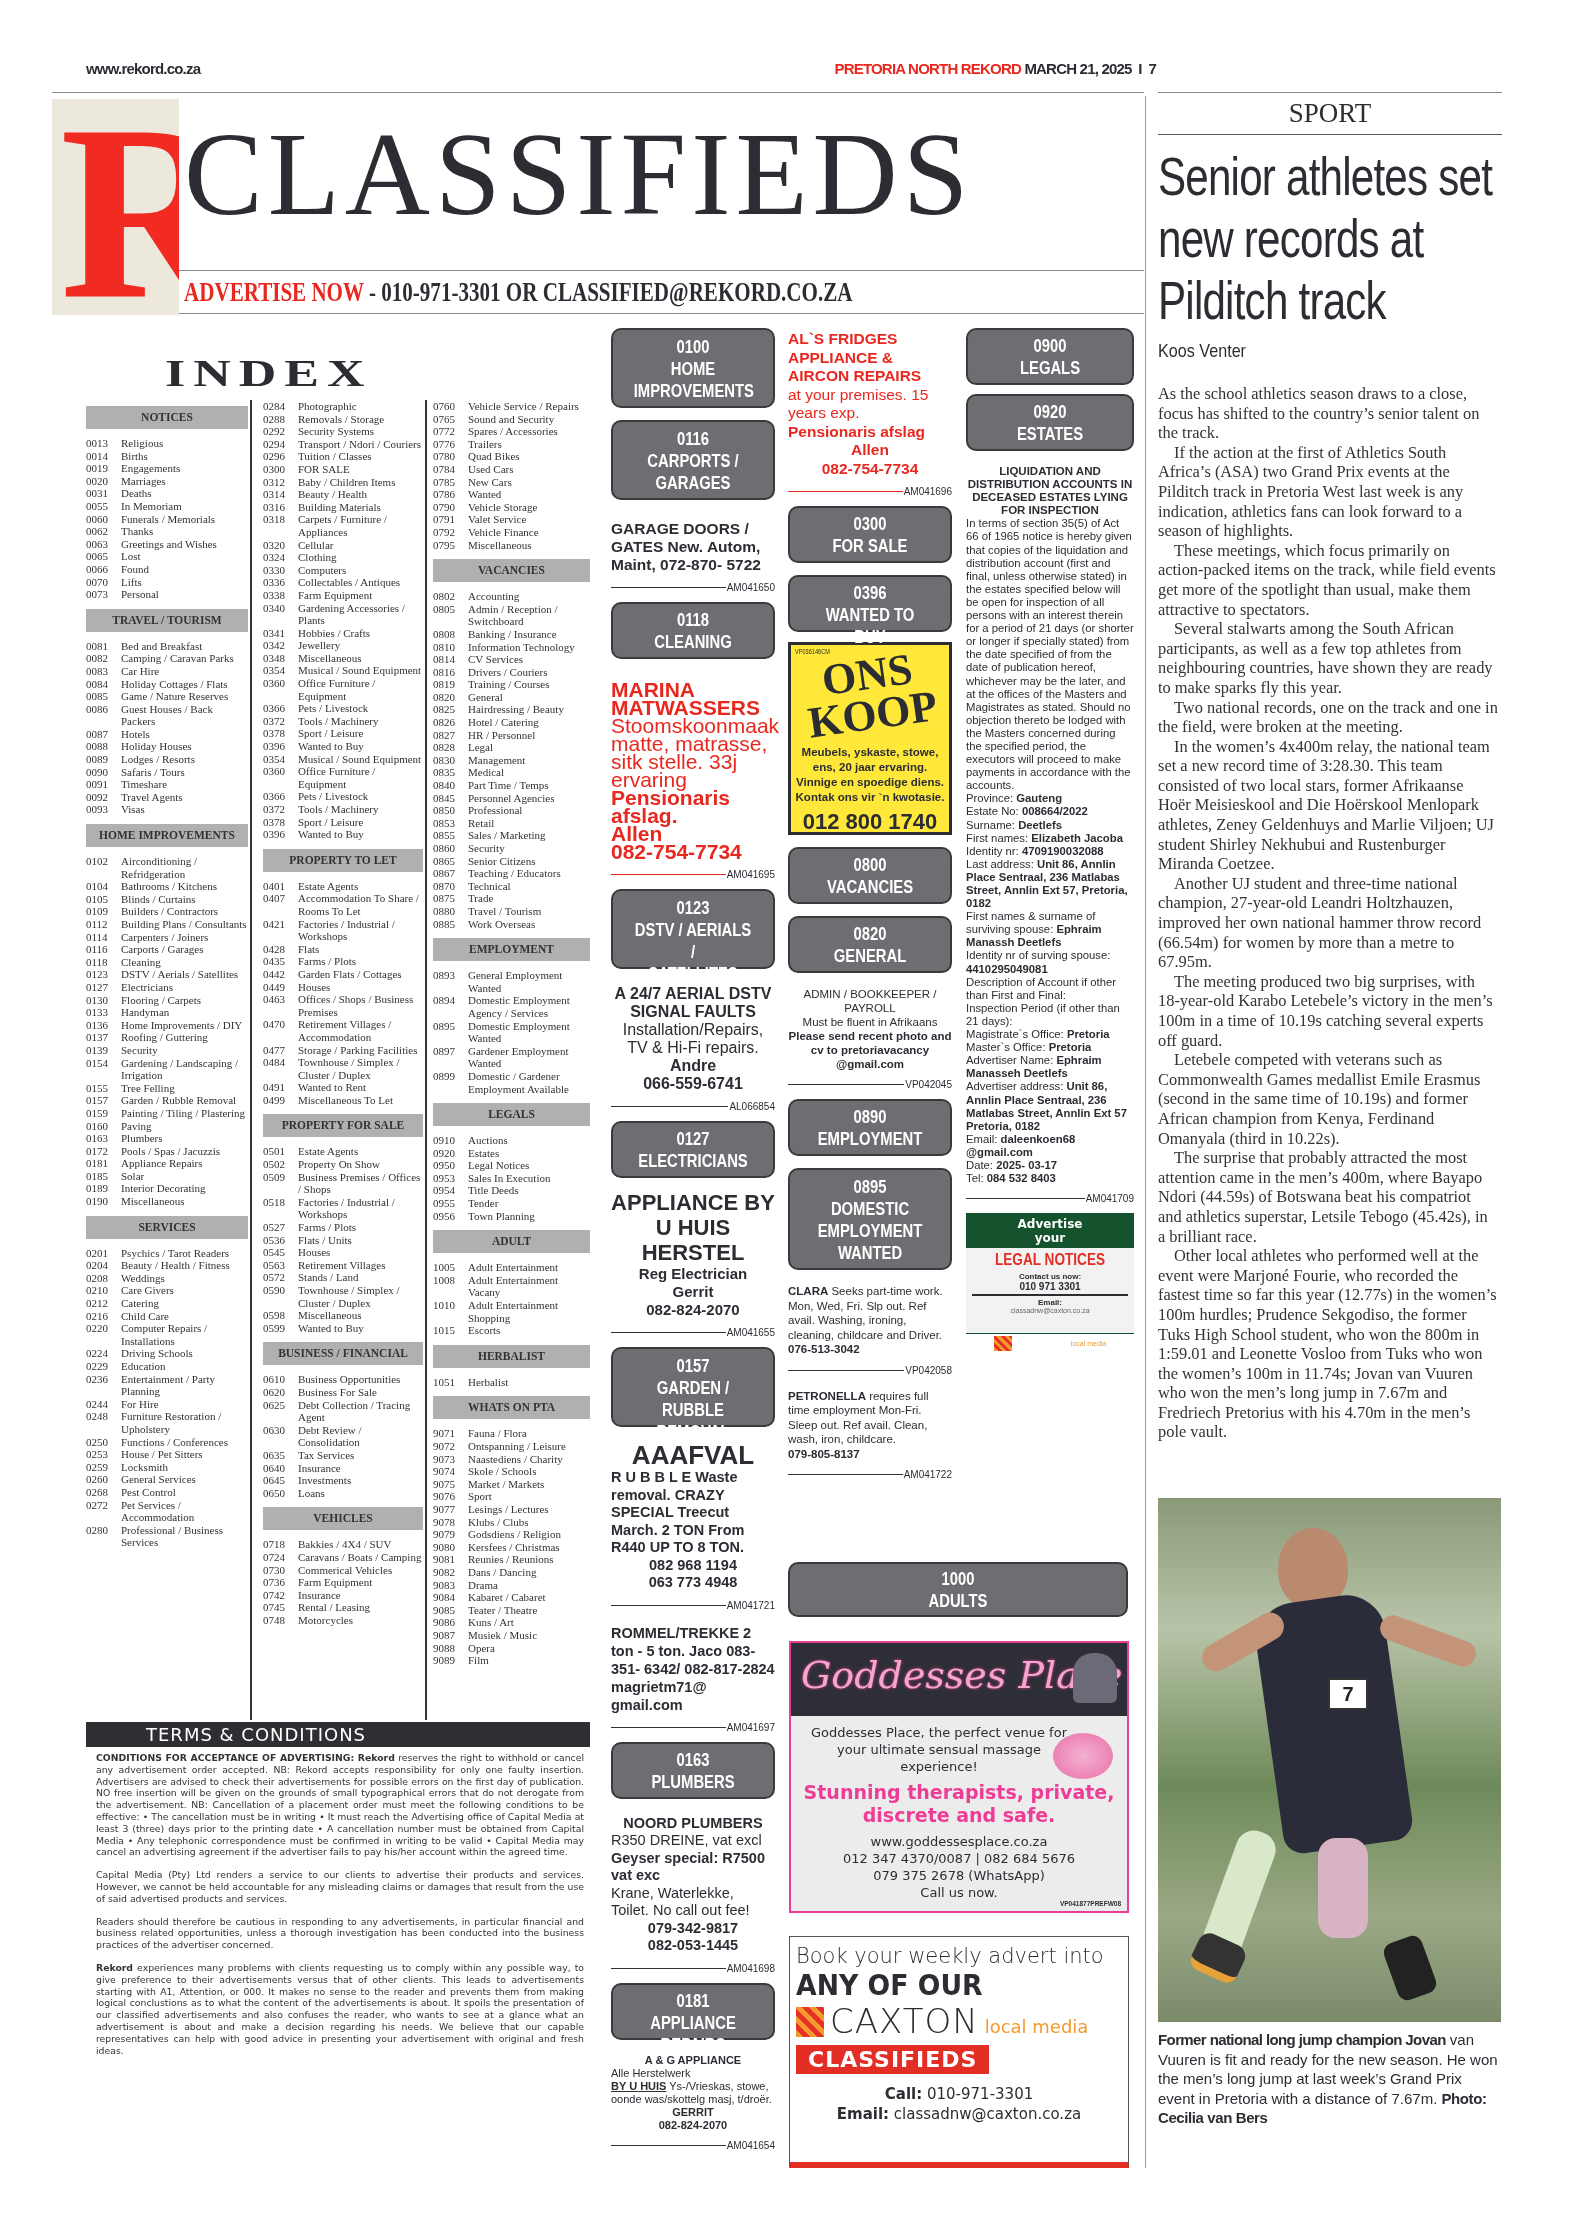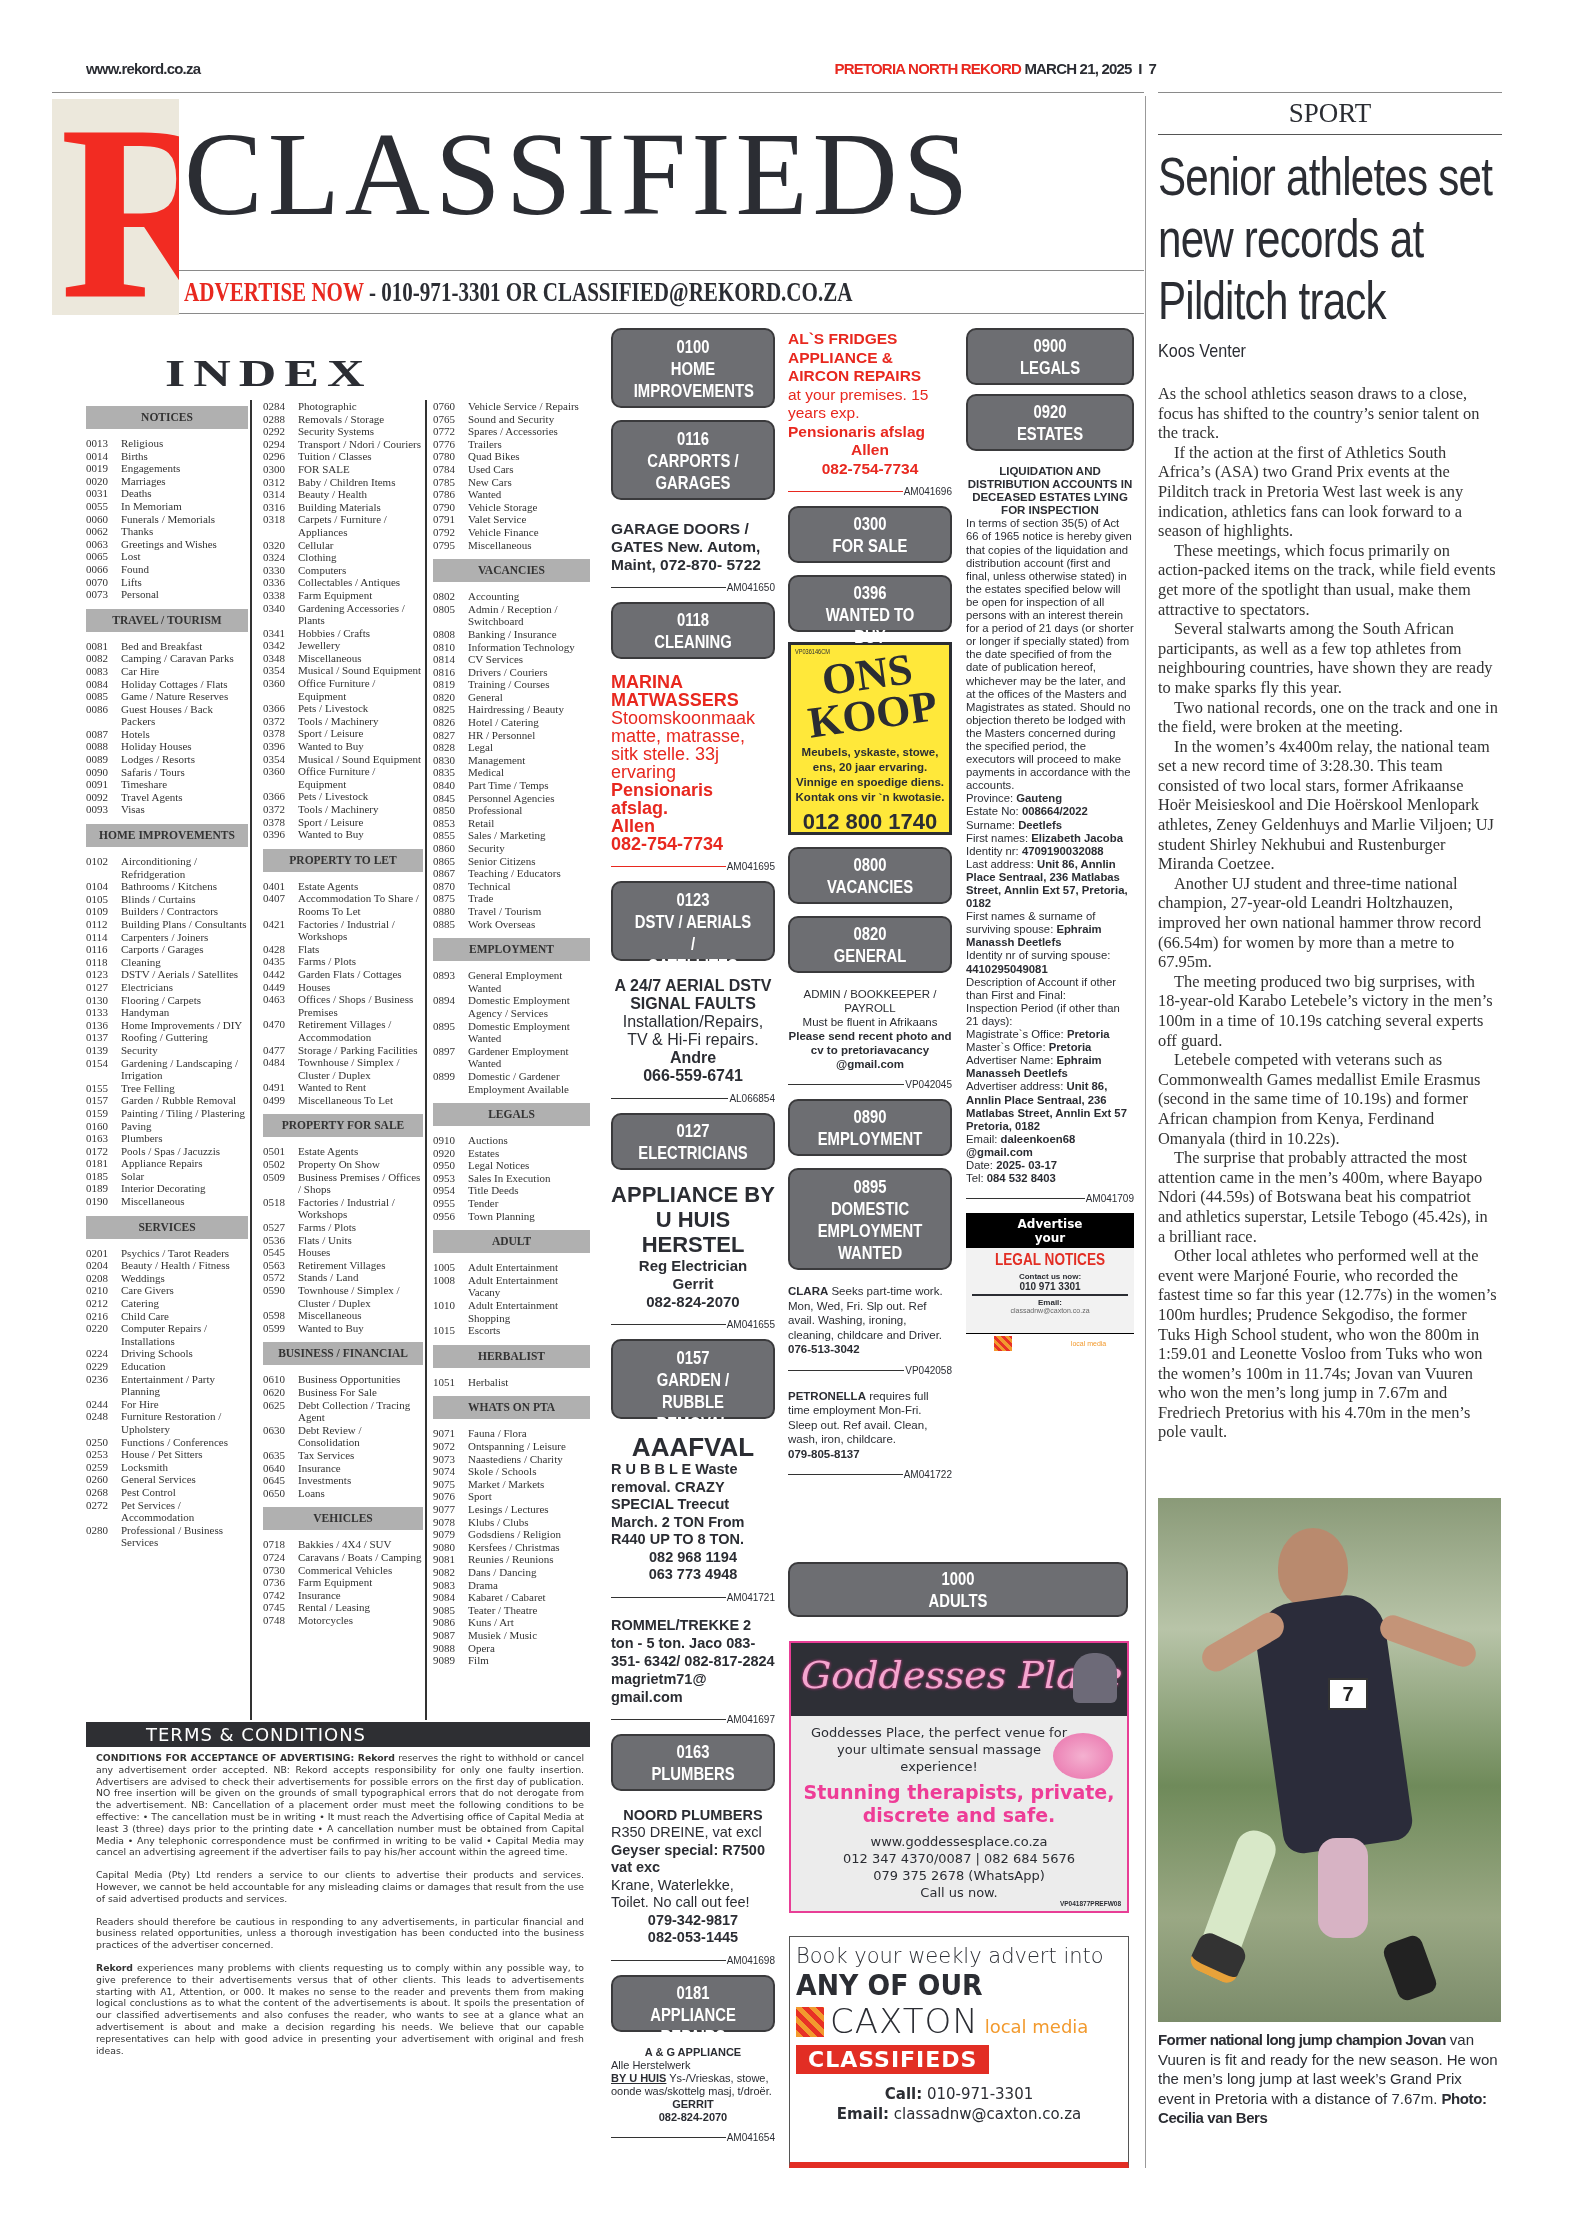--- a/index.html
+++ b/index.html
@@ -979,21 +979,21 @@
       <span>0116</span>
       <span>CARPORTS /</span>
       <span>GARAGES</span>
     </div>
   <div class="ad b" style="margin-top:20px;font-size:15.5px;line-height:18px">GARAGE DOORS / GATES New. Autom, Maint, 072-870- 5722</div>
   <div class="ref"><span>AM041650</span></div>
   <div class="catbox" style="height:57px;margin-top:14px">
       <span>0118</span>
       <span>CLEANING</span>
     </div>
-  <div class="ad red" style="margin-top:14px;font-size:18px;line-height:18px">
+  <div class="ad red" style="margin-top:22px;font-size:21px;line-height:18px">
     <div class="b" style="font-weight:bold">MARINA MATWASSERS</div>
     <div>Stoomskoonmaak matte, matrasse, sitk stelle. 33j ervaring</div>
     <div style="font-weight:bold">Pensionaris afslag.</div>
     <div style="font-weight:bold">Allen</div>
     <div style="font-weight:bold">082-754-7734</div>
   </div>
   <div class="ref" style="border-color:#e8281f"><span>AM041695</span></div>
   <div class="catbox" style="height:80px;margin-top:14px;padding-top:6px">
       <span>0123</span>
       <span>DSTV / AERIALS /</span>
@@ -1176,21 +1176,21 @@
         <div><span>Magistrate`s Office: </span><b>Pretoria</b></div>
         <div><span>Master`s Office: </span><b>Pretoria</b></div>
         <div><span>Advertiser Name: </span><b>Ephraim Manasseh Deetlefs</b></div>
         <div><span>Advertiser address: </span><b>Unit 86, Annlin Place Sentraal, 236 Matlabas Street, Annlin Ext 57 Pretoria, 0182</b></div>
         <div><span>Email: </span><b>daleenkoen68 @gmail.com</b></div>
         <div><span>Date: </span><b>2025- 03-17</b></div>
         <div><span>Tel: </span><b>084 532 8403</b></div>
       </div>
   </div>
   <div class="ref"><span>AM041709</span></div>
-  <div style="margin-top:14px;height:121px;background:#000000;text-align:center;position:relative">
+  <div style="margin-top:14px;height:121px;background:#14532d;text-align:center;position:relative">
     <div style="color:#fff;font-weight:bold;font-size:12px;line-height:14px;padding-top:4px;font-family:'DejaVu Sans',sans-serif">
         <div>Advertise</div>
         <div>your</div>
       </div>
     <div style="background:#f2f2f2;margin:3px 0;padding:3px 6px;height:85px">
       <div style="color:#e22e24;font-weight:900;font-size:16px;line-height:18px;transform:scaleX(0.85)">LEGAL NOTICES</div>
       <div style="font-size:8px;line-height:9px;font-weight:bold;margin-top:3px">Contact us now:</div>
       <div style="font-size:10px;font-weight:bold;border-bottom:2px solid #2b2d33;padding-bottom:2px">010 971 3301</div>
       <div style="font-size:8px;font-weight:bold;margin-top:2px">Email:</div>
       <div style="font-size:7px;color:#666">classadnw@caxton.co.za</div>

